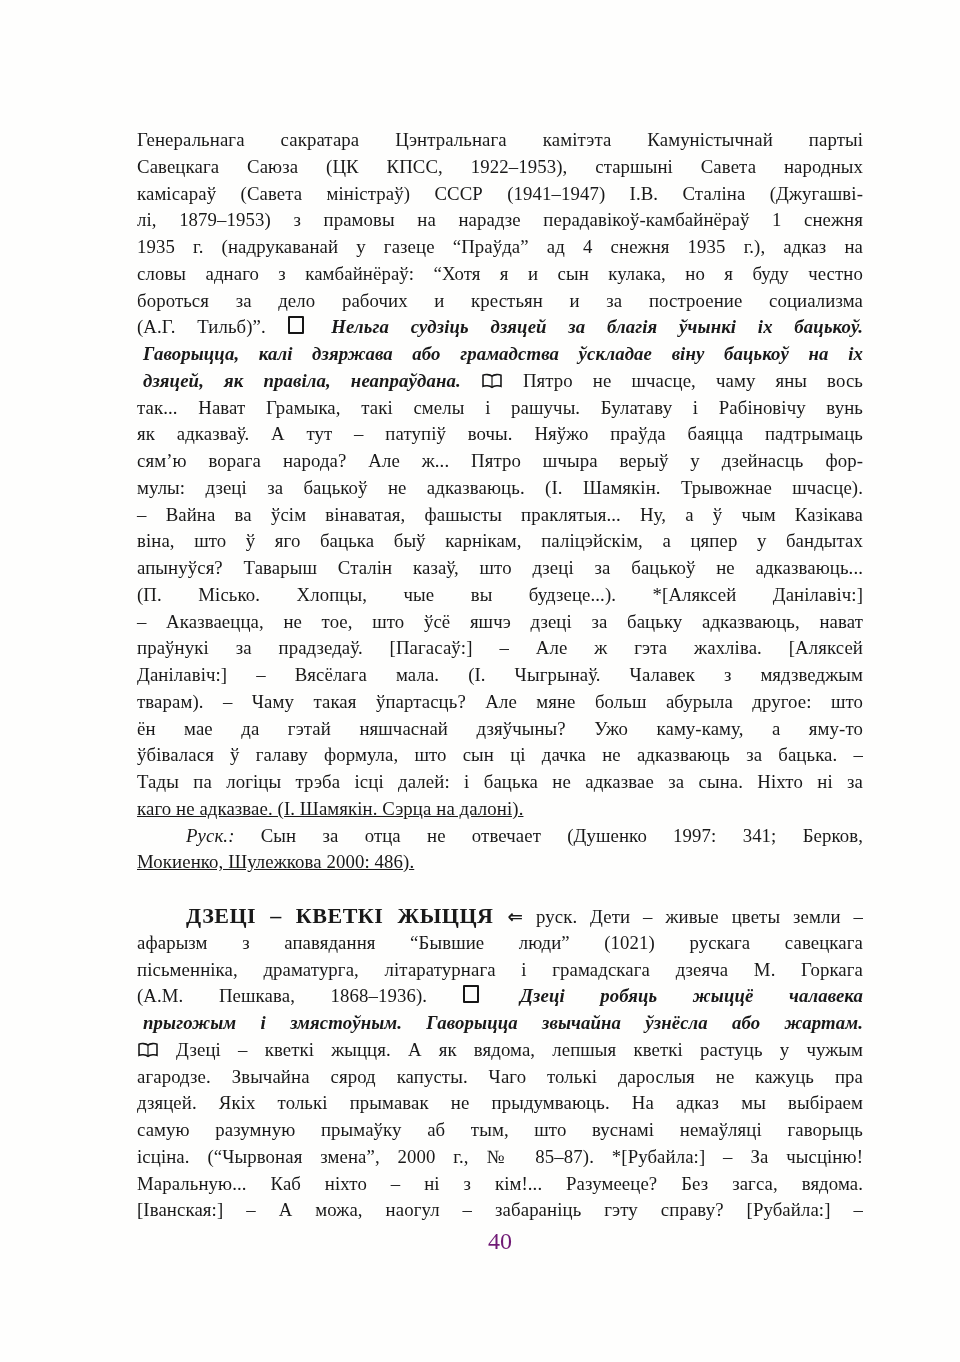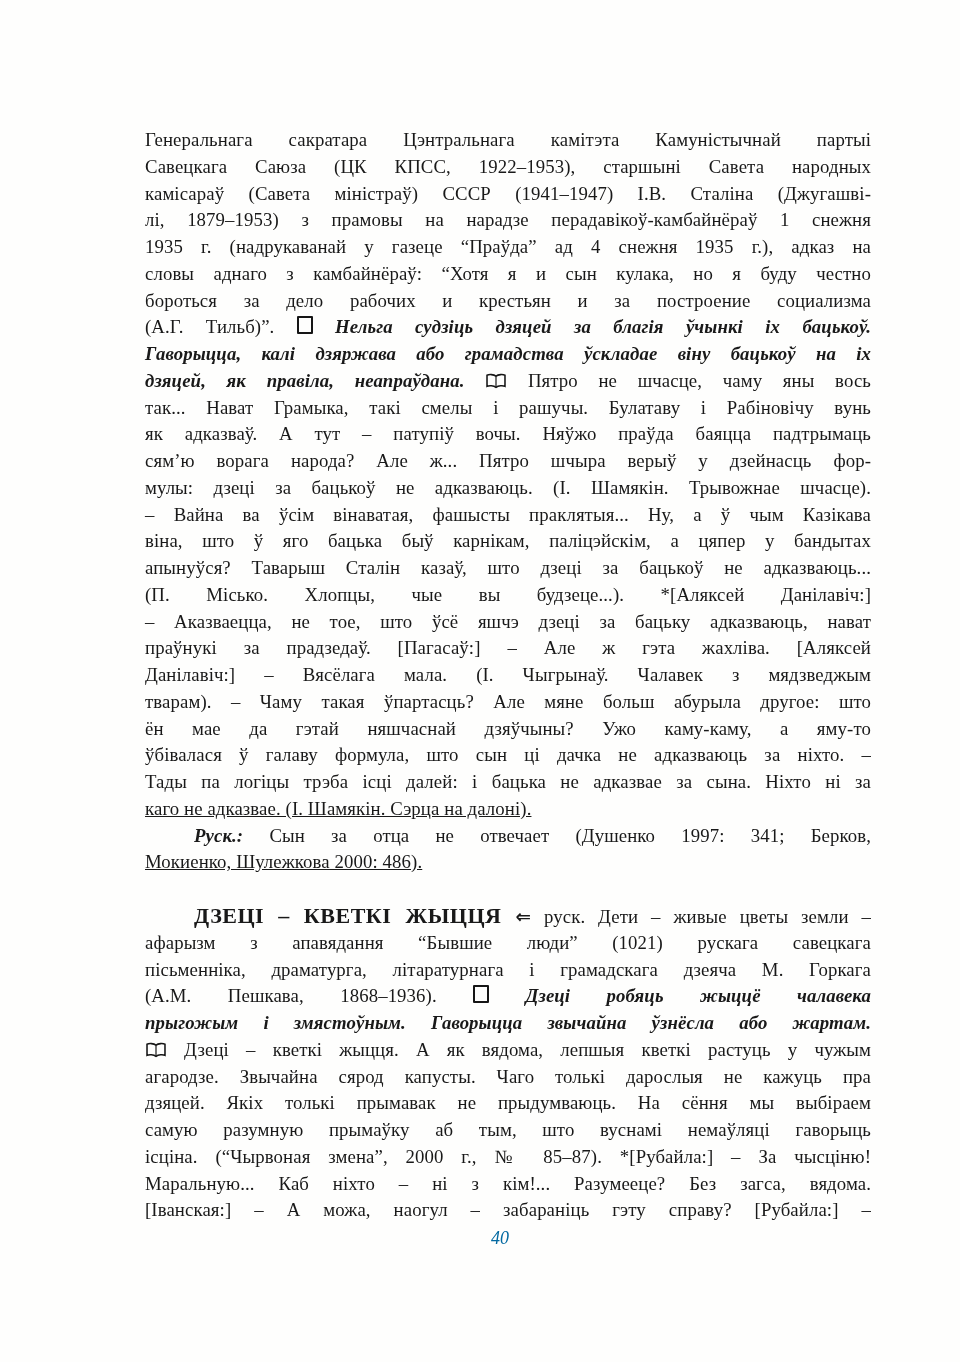--- a/index.html
+++ b/index.html
@@ -8,57 +8,55 @@
     width:960px; height:1362px;
     background:#fefefd;
     font-family:"Liberation Serif", serif;
     color:#191919;
     overflow:hidden;
   }
   .text-block {
     position:absolute;
     left:137px; top:127px;
     width:726px;
-    margin-left:8px;
   }
   .para { margin:0; }
   .para.space-before { margin-top:27px; }
   .line {
     font-size:18.8px;
     line-height:26.75px;
     text-align:justify;
     text-align-last:justify;
     height:26.75px;
     overflow:visible;
     letter-spacing:0.1px;
   }
   .line.no-just { text-align:right; text-align-last:left;text-decoration:underline; }
   .line.indent { padding-left:49px; }
   .rn { font-style:normal; font-weight:normal; }
-  .bi { font-weight:bold; font-style:italic; }
-  .i  { font-style:italic;font-weight:bold; }
+  .bi { font-weight:bold; font-style:italic;padding-left:6px; }
+  .i  { font-style:italic; }
   .hw { font-weight:bold; font-size:22px; letter-spacing:0.5px; }
   .sq {
     display:inline-block;
     width:12px; height:14px;
     border:2px solid #161616;
     vertical-align:-1px;
     border-radius:1px;
   }
   .arrow { font-family:"DejaVu Sans", sans-serif; font-size:18.5px; font-weight:600; }
   .book { display:inline-block; }
   .book svg { vertical-align:-3px; }
   .page-number {
     position:absolute;
     left:137px; top:1228px;
     width:726px;
     text-align:center;
-    font-size:18px;
-    color:#0369a1;
-    font-style:italic;
+    font-size:24px;
+    color:#701a75;
   }
 </style>
 </head>
 <body>
 
 <div class="page">
   <div class="text-block">
       <div class="para">
         <div class="line"><span class="rn">Генеральнага сакратара Цэнтральнага камітэта Камуністычнай партыі</span></div>
         <div class="line"><span class="rn">Савецкага Саюза (ЦК КПСС, 1922–1953), старшыні Савета народных</span></div>
@@ -79,40 +77,40 @@
         <div class="line"><span class="rn">мулы: дзеці за бацькоў не адказваюць. (І. Шамякін. Трывожнае шчасце).</span></div>
         <div class="line"><span class="rn">– Вайна ва ўсім вінаватая, фашысты праклятыя... Ну, а ў чым Казікава</span></div>
         <div class="line"><span class="rn">віна, што ў яго бацька быў карнікам, паліцэйскім, а цяпер у бандытах</span></div>
         <div class="line"><span class="rn">апынуўся? Таварыш Сталін казаў, што дзеці за бацькоў не адказваюць...</span></div>
         <div class="line"><span class="rn">(П. Місько. Хлопцы, чые вы будзеце...). *[Аляксей Данілавіч:]</span></div>
         <div class="line"><span class="rn">– Аказваецца, не тое, што ўсё яшчэ дзеці за бацьку адказваюць, нават</span></div>
         <div class="line"><span class="rn">праўнукі за прадзедаў. [Пагасаў:] – Але ж гэта жахліва. [Аляксей</span></div>
         <div class="line"><span class="rn">Данілавіч:] – Вясёлага мала. (І. Чыгрынаў. Чалавек з мядзведжым</span></div>
         <div class="line"><span class="rn">тварам). – Чаму такая ўпартасць? Але мяне больш абурыла другое: што</span></div>
         <div class="line"><span class="rn">ён мае да гэтай няшчаснай дзяўчыны? Ужо каму-каму, а яму-то</span></div>
-        <div class="line"><span class="rn">ўбівалася ў галаву формула, што сын ці дачка не адказваюць за ніхто. –</span></div>
+        <div class="line"><span class="rn">ўбівалася ў галаву формула, што сын ці дачка не адказваюць за бацька. –</span></div>
         <div class="line"><span class="rn">Тады па логіцы трэба ісці далей: і бацька не адказвае за сына. Ніхто ні за</span></div>
         <div class="line no-just"><span class="rn">каго не адказвае. (І. Шамякін. Сэрца на далоні).</span></div>
       </div>
       <div class="para">
         <div class="line indent"><span class="i">Руск.: </span><span class="rn">Сын за отца не отвечает (Душенко 1997: 341; Берков,</span></div>
         <div class="line no-just"><span class="rn">Мокиенко, Шулежкова 2000: 486).</span></div>
       </div>
       <div class="para space-before">
         <div class="line indent"><span class="hw">ДЗЕЦІ – КВЕТКІ ЖЫЦЦЯ </span><span class="arrow">⇐</span><span class="rn"> руск. Дети – живые цветы земли –</span></div>
         <div class="line"><span class="rn">афарызм з апавядання “Бывшие люди” (1021) рускага савецкага</span></div>
         <div class="line"><span class="rn">пісьменніка, драматурга, літаратурнага і грамадскага дзеяча М. Горкага</span></div>
         <div class="line"><span class="rn">(А.М. Пешкава, 1868–1936). </span><span class="sq"></span><span class="bi"> Дзеці робяць жыццё чалавека</span></div>
         <div class="line"><span class="bi">прыгожым і змястоўным. Гаворыцца звычайна ўзнёсла або жартам.</span></div>
         <div class="line"><span class="book"><svg width="22" height="17" viewBox="0 0 24 18" xmlns="http://www.w3.org/2000/svg">
               <path d="M12 3.2 C9.5 1.2, 4.5 1.0, 2.2 2.2 L2.2 14.2 C4.5 13.2, 9.5 13.4, 12 15.4 C14.5 13.4, 19.5 13.2, 21.8 14.2 L21.8 2.2 C19.5 1.0, 14.5 1.2, 12 3.2 Z" fill="none" stroke="#161616" stroke-width="1.7"></path>
               <line x1="12" y1="3.2" x2="12" y2="15.4" stroke="#161616" stroke-width="1.3"></line>
             </svg></span><span class="rn"> Дзеці – кветкі жыцця. А як вядома, лепшыя кветкі растуць у чужым</span></div>
         <div class="line"><span class="rn">агародзе. Звычайна сярод капусты. Чаго толькі дарослыя не кажуць пра</span></div>
-        <div class="line"><span class="rn">дзяцей. Якіх толькі прымавак не прыдумваюць. На сёння мы выбіраем</span></div>
+        <div class="line"><span class="rn">дзяцей. Якіх толькі прымавак не прыдумваюць. На адказ мы выбіраем</span></div>
         <div class="line"><span class="rn">самую разумную прымаўку аб тым, што вуснамі немаўляці гаворыць</span></div>
         <div class="line"><span class="rn">ісціна. (“Чырвоная змена”, 2000 г., № 85–87). *[Рубайла:] – За чысціню!</span></div>
         <div class="line"><span class="rn">Маральную... Каб ніхто – ні з кім!... Разумееце? Без загса, вядома.</span></div>
         <div class="line"><span class="rn">[Іванская:] – А можа, наогул – забараніць гэту справу? [Рубайла:] –</span></div>
       </div>
     </div>
   <div class="page-number">40</div>
 </div>
 
 </body></html>

